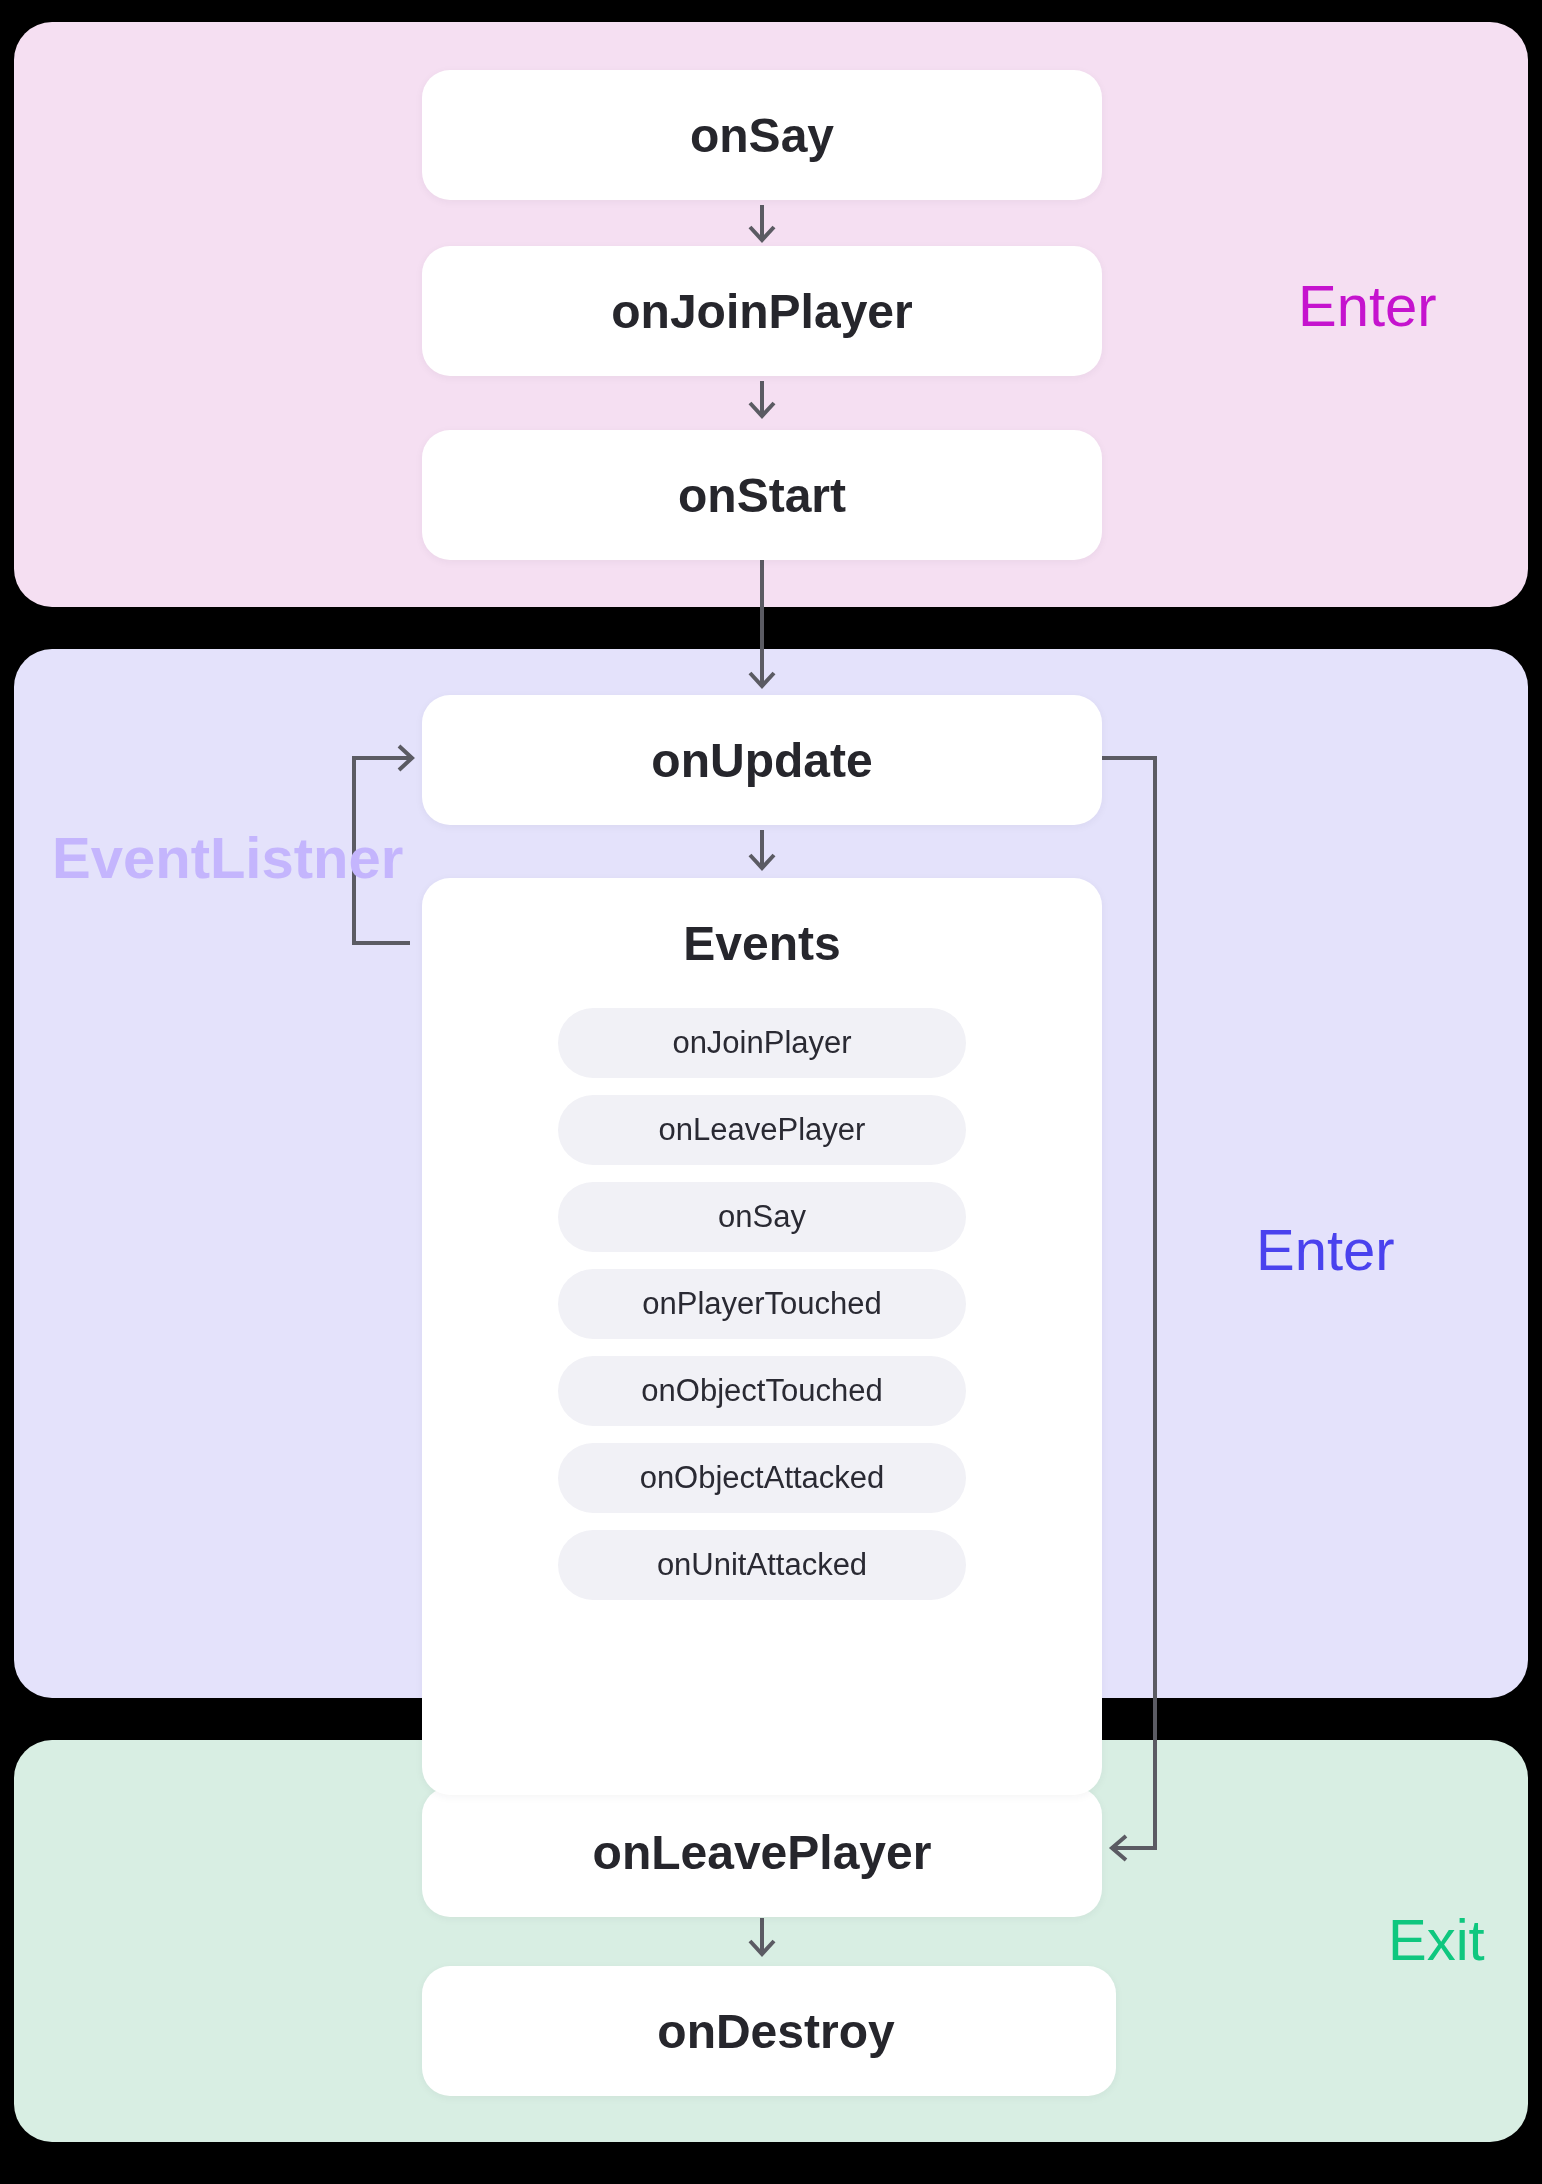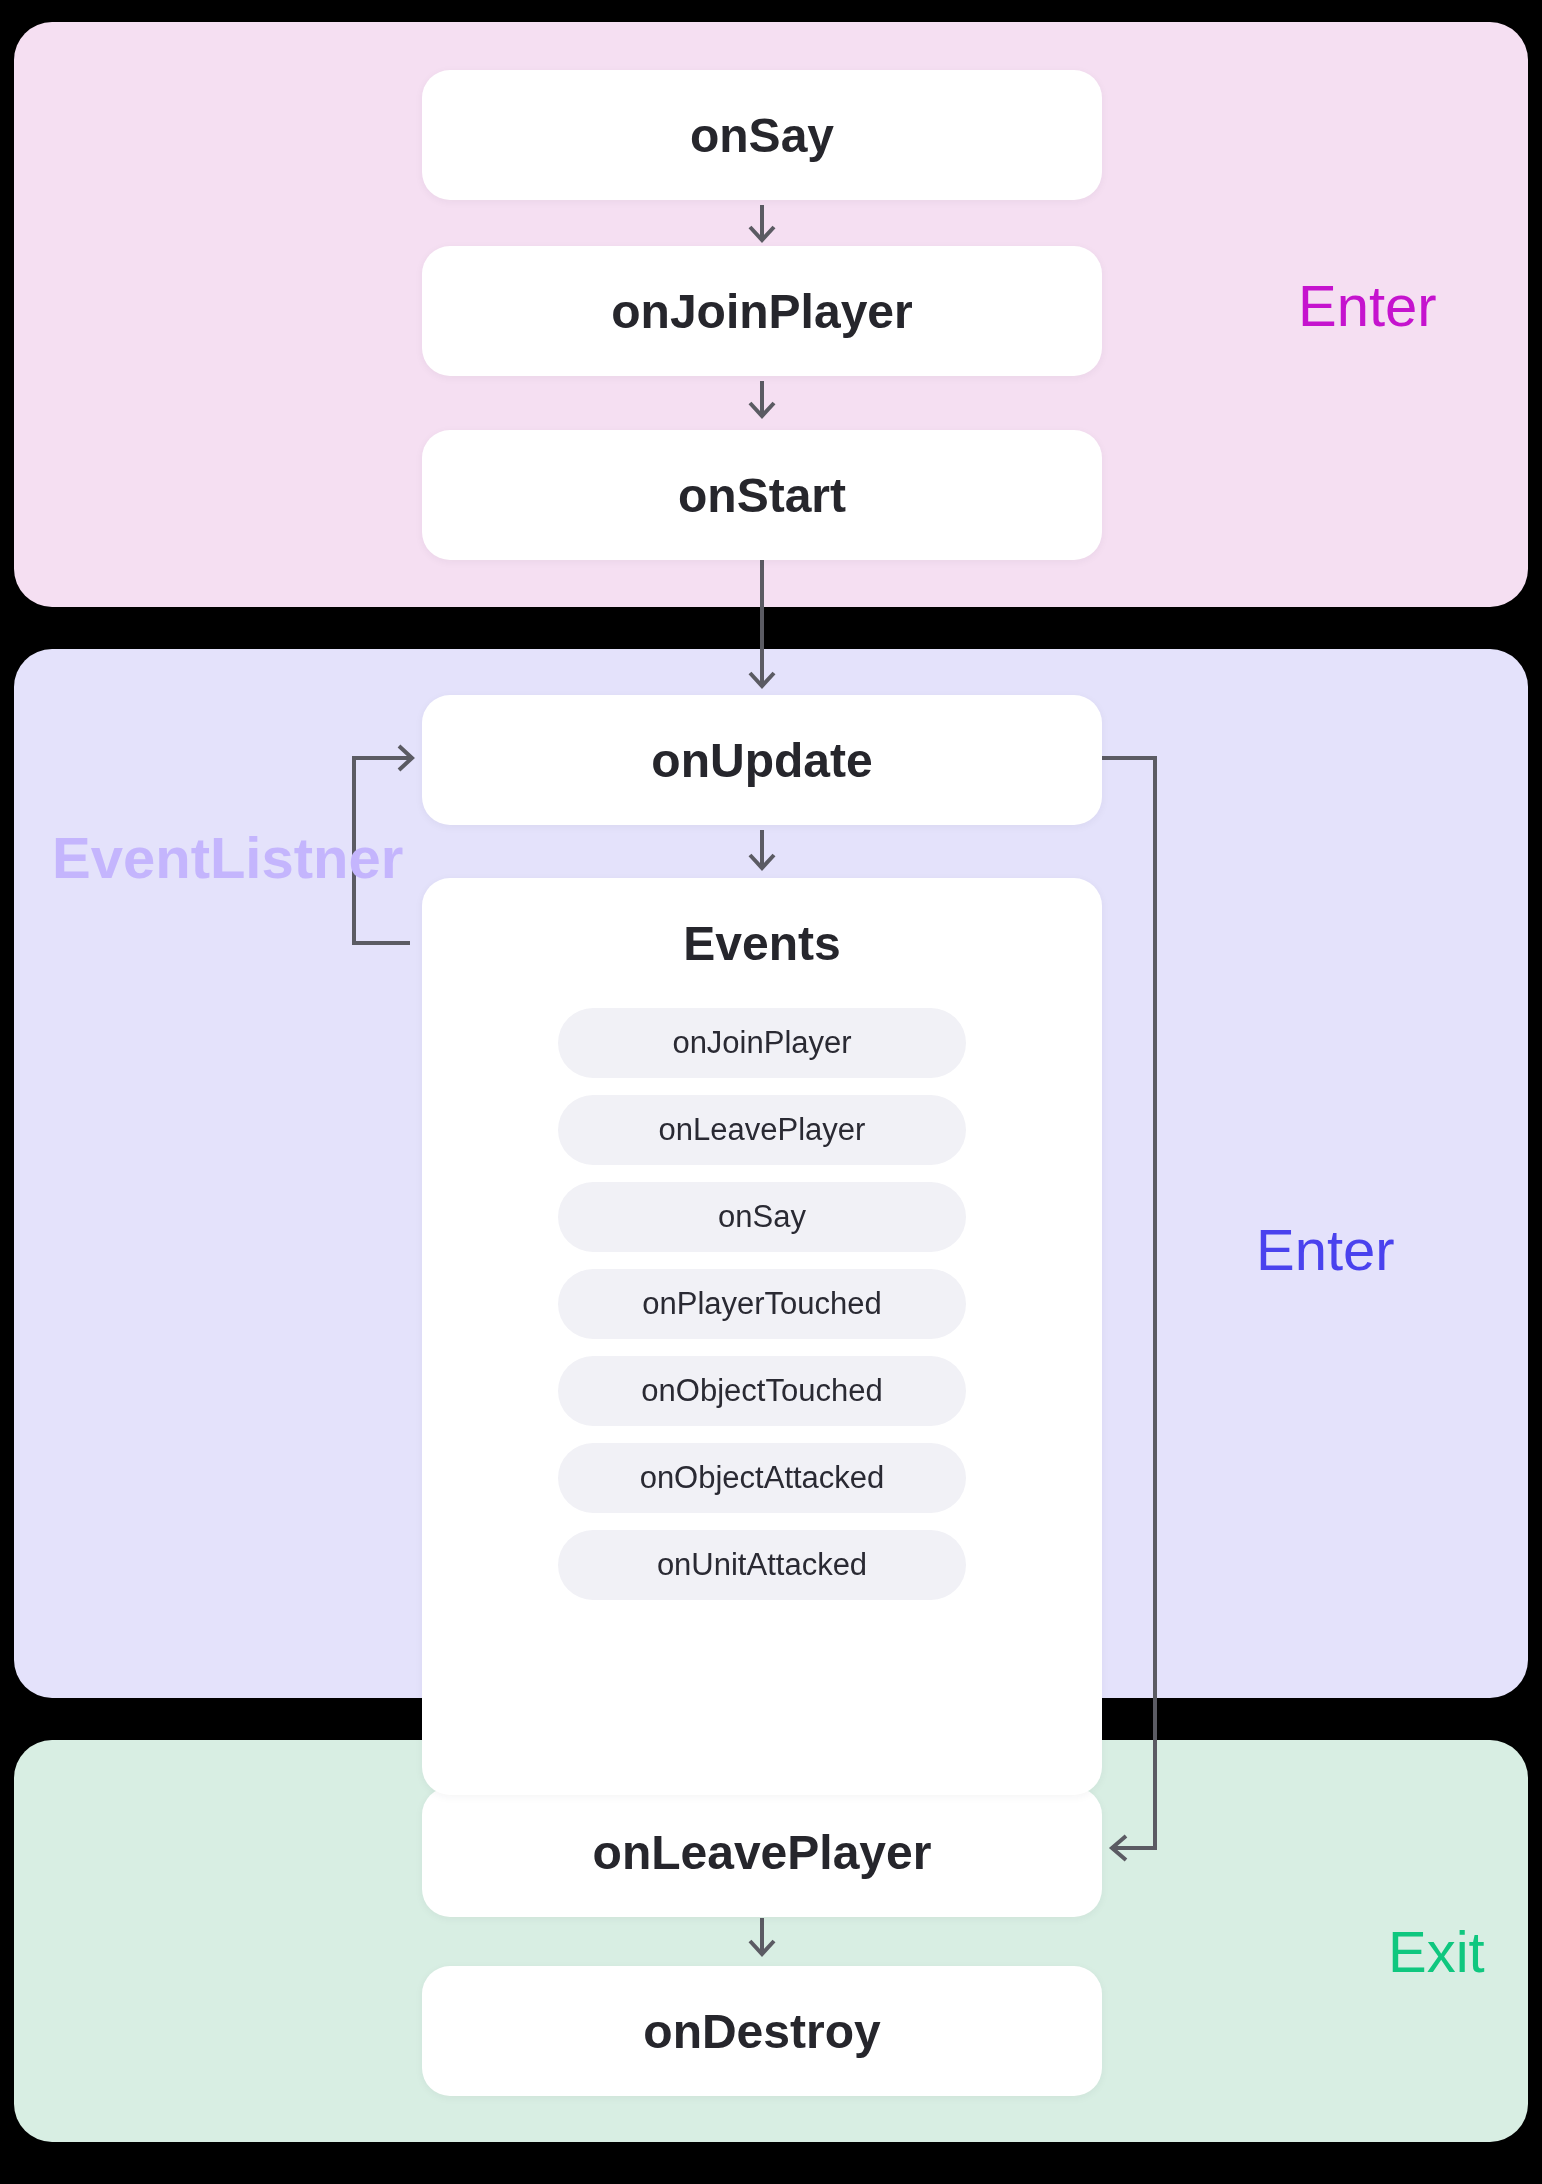--- a/index.html
+++ b/index.html
@@ -49,21 +49,21 @@
     font-size: 48px;
     font-weight: 700;
     color: #26262C;
     box-shadow: 0 2px 8px rgba(30,30,50,0.05);
   }
   .node-oninit       { top: 70px; }
   .node-onjoinplayer { top: 246px; }
   .node-onstart      { top: 422px; margin-top: 8px; }
   .node-onupdate     { top: 695px; }
   .node-onleaveplayer{ top: 1787px; }
-  .node-ondestroy    { top: 1966px; }
+  .node-ondestroy    { top: 1966px; padding-left: 14px; }
 
   .events-panel {
     position: absolute;
     left: 422px;
     top: 878px;
     width: 680px;
     height: 917px;
     background: #FFFFFF;
     border-radius: 28px;
     box-shadow: 0 2px 8px rgba(30,30,50,0.05);
@@ -151,15 +151,15 @@
       <div class="event-pill">onObjectTouched</div>
       <div class="event-pill">onObjectAttacked</div>
       <div class="event-pill">onUnitAttacked</div>
     </div>
   </div>
 
   <div class="loop-label">EventListner</div>
 
   <div class="phase-label label-enter" style="color: rgb(197, 19, 206);">Enter</div>
   <div class="phase-label label-update" style="color: rgb(74, 66, 238);">Enter</div>
-  <div class="phase-label label-exit" style="color: rgb(15, 199, 127); margin-top: 12px;">Exit</div>
+  <div class="phase-label label-exit" style="color: rgb(15, 199, 127);">Exit</div>
 
 </div>
 
 </body></html>

